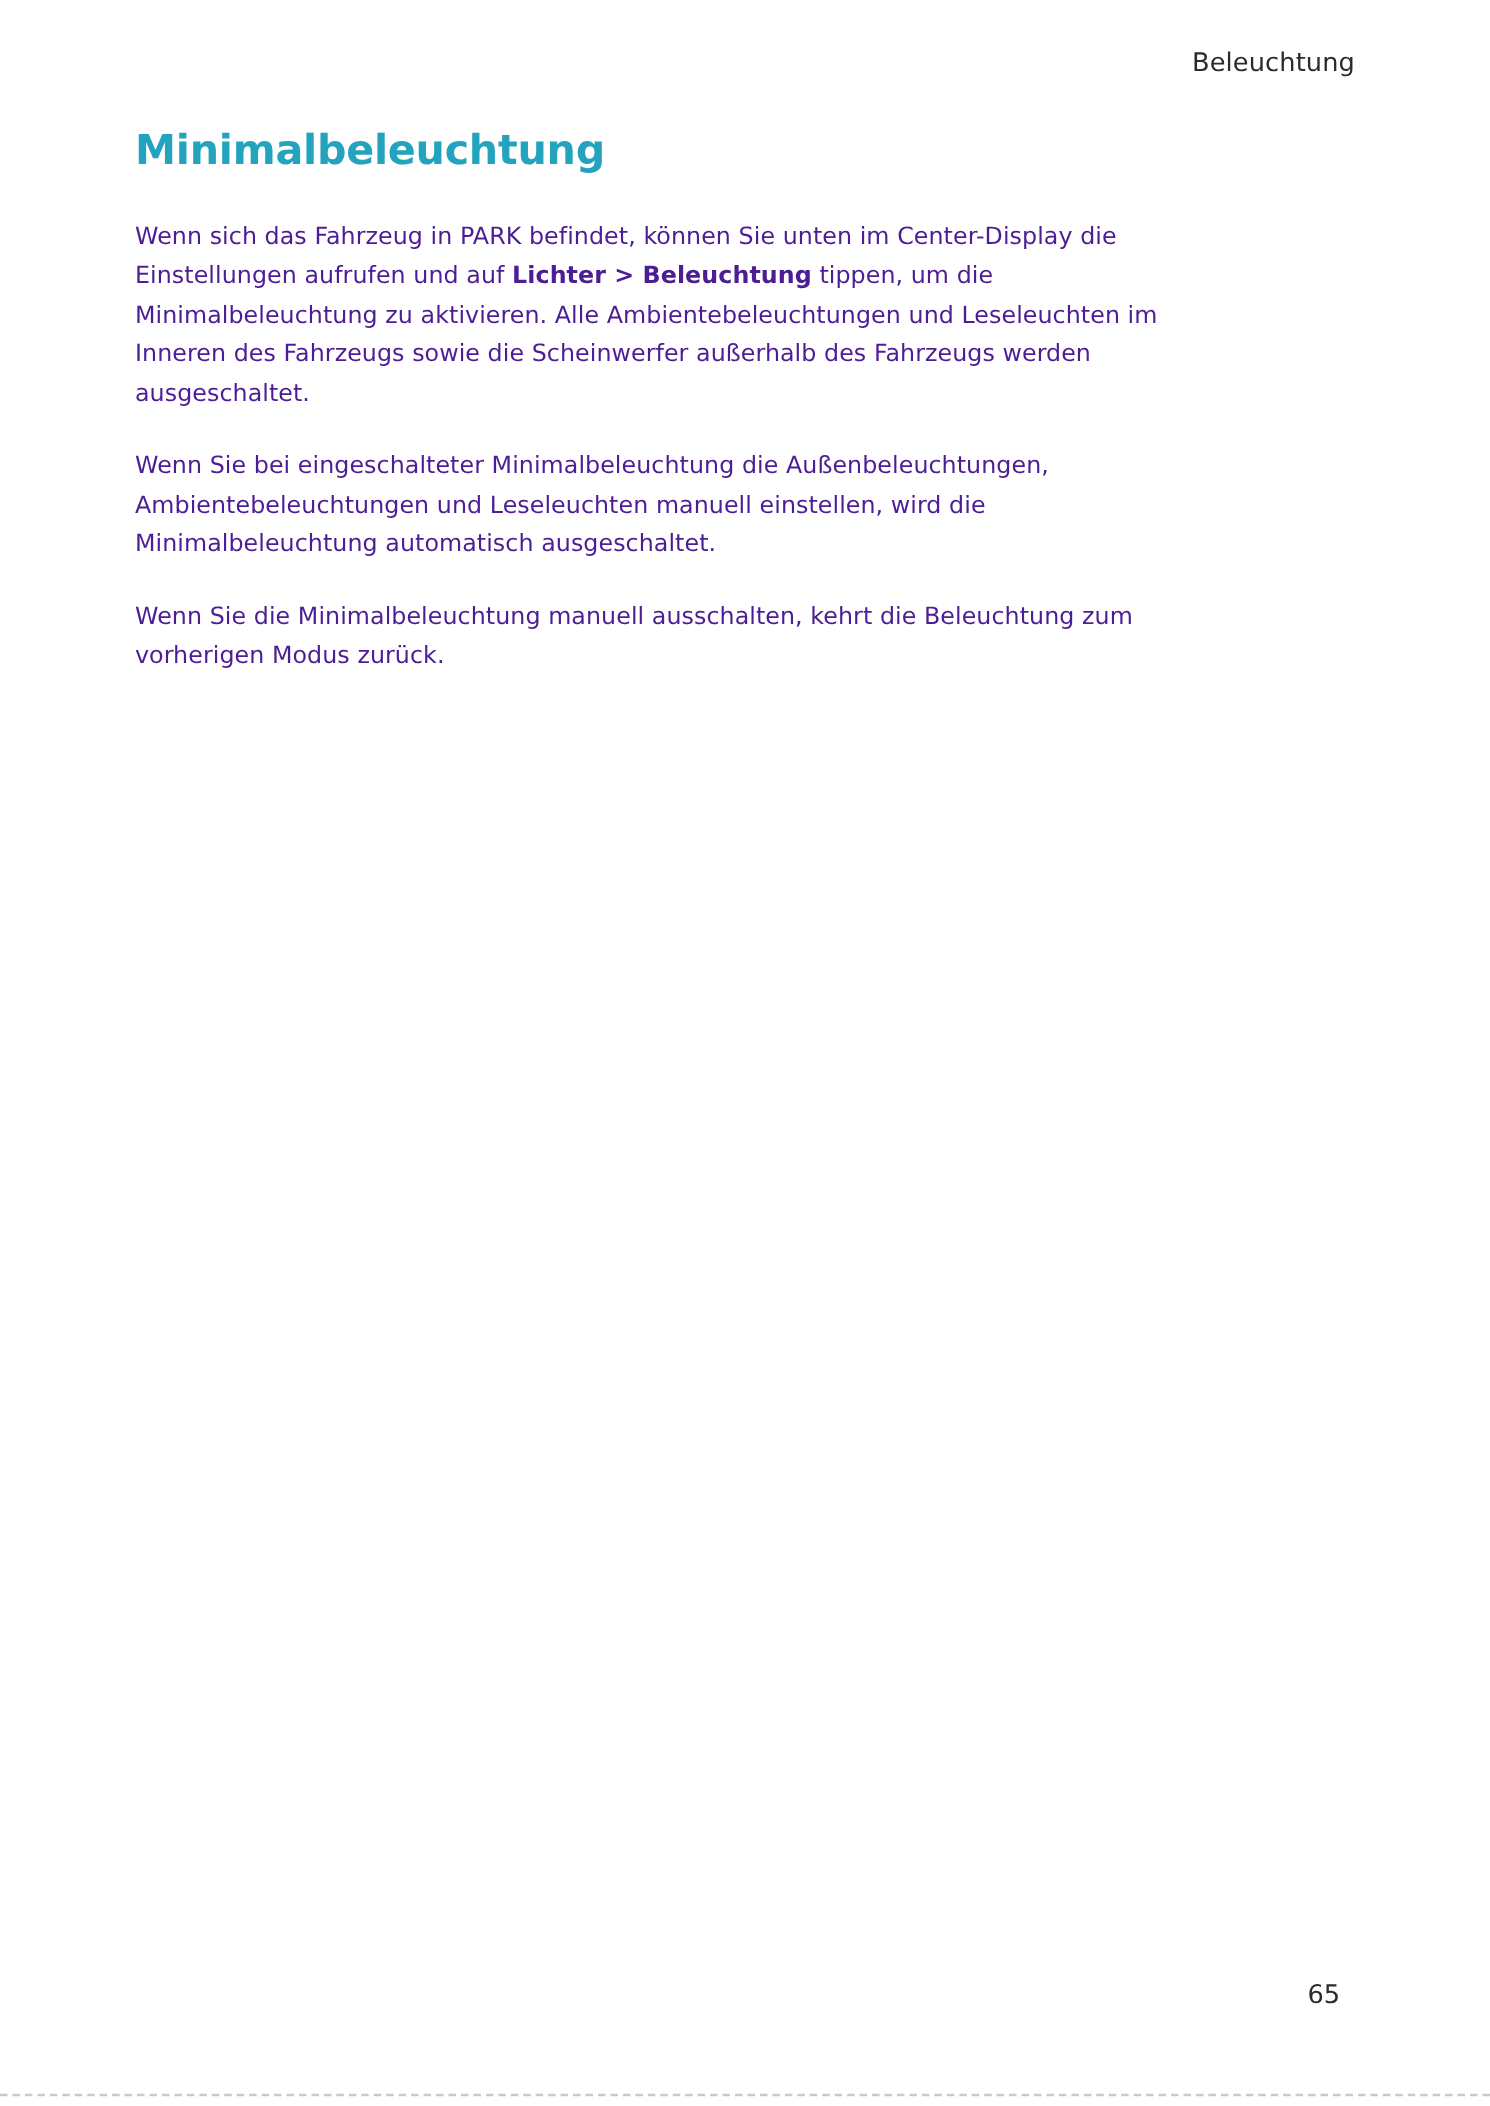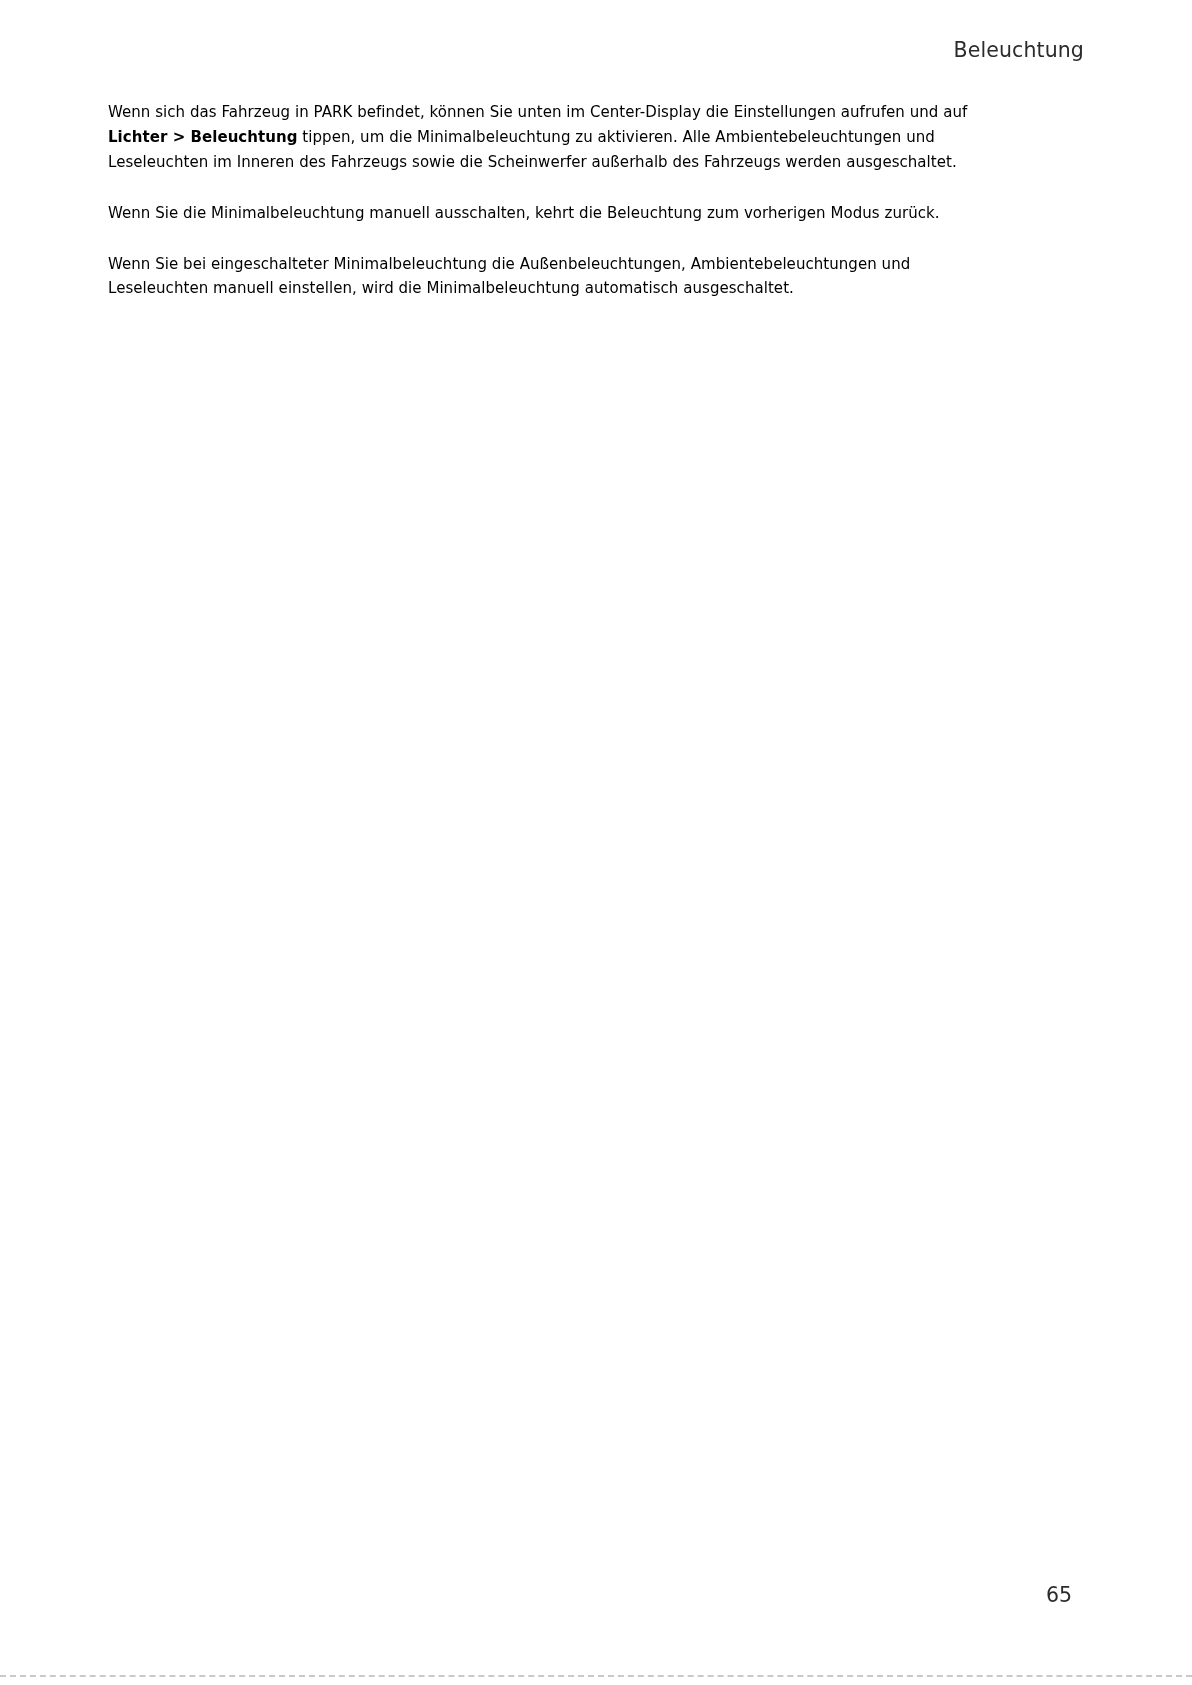--- a/index.html
+++ b/index.html
@@ -39,23 +39,23 @@
   h1.section-title {
     margin: 0 0 34px 0;
     font-size: 33px;
     font-weight: bold;
     color: #23a3bd;
     letter-spacing: -0.2px;
     line-height: 1.2;
   }
   p.body-text {
     margin: 0 0 26px 0;
-    font-size: 15px;
+    font-size: 19px;
     line-height: 1.66;
-    color: #000000;
+    color: #4c1d95;
     letter-spacing: 0.05px;
   }
   p.body-text:last-child {
     margin-bottom: 0;
   }
   .bold-inline {
     font-weight: bold;
   }
   .page-number {
     position: absolute;
@@ -74,25 +74,26 @@
   }
 </style>
 </head>
 <body>
 
 <div class="page">
 
   <div class="running-head">Beleuchtung</div>
 
   <div class="content">
+    <h1 class="section-title">Minimalbeleuchtung</h1>
 
     <div id="paragraphs">
         <p class="body-text"><span>Wenn sich das Fahrzeug in PARK befindet, können Sie unten im Center-Display die Einstellungen aufrufen und auf </span><span class="bold-inline">Lichter &gt; Beleuchtung</span><span> tippen, um die Minimalbeleuchtung zu aktivieren. Alle Ambientebeleuchtungen und Leseleuchten im Inneren des Fahrzeugs sowie die Scheinwerfer außerhalb des Fahrzeugs werden ausgeschaltet.</span></p>
+        <p class="body-text"><span>Wenn Sie bei eingeschalteter Minimalbeleuchtung die Außenbeleuchtungen, Ambientebeleuchtungen und Leseleuchten manuell einstellen, wird die Minimalbeleuchtung automatisch ausgeschaltet.</span></p>
         <p class="body-text"><span>Wenn Sie die Minimalbeleuchtung manuell ausschalten, kehrt die Beleuchtung zum vorherigen Modus zurück.</span></p>
-        <p class="body-text"><span>Wenn Sie bei eingeschalteter Minimalbeleuchtung die Außenbeleuchtungen, Ambientebeleuchtungen und Leseleuchten manuell einstellen, wird die Minimalbeleuchtung automatisch ausgeschaltet.</span></p>
       </div>
   </div>
 
   <div class="page-number">65</div>
 
   <div class="footer-rule"></div>
 
 </div>
 
 </body></html>

